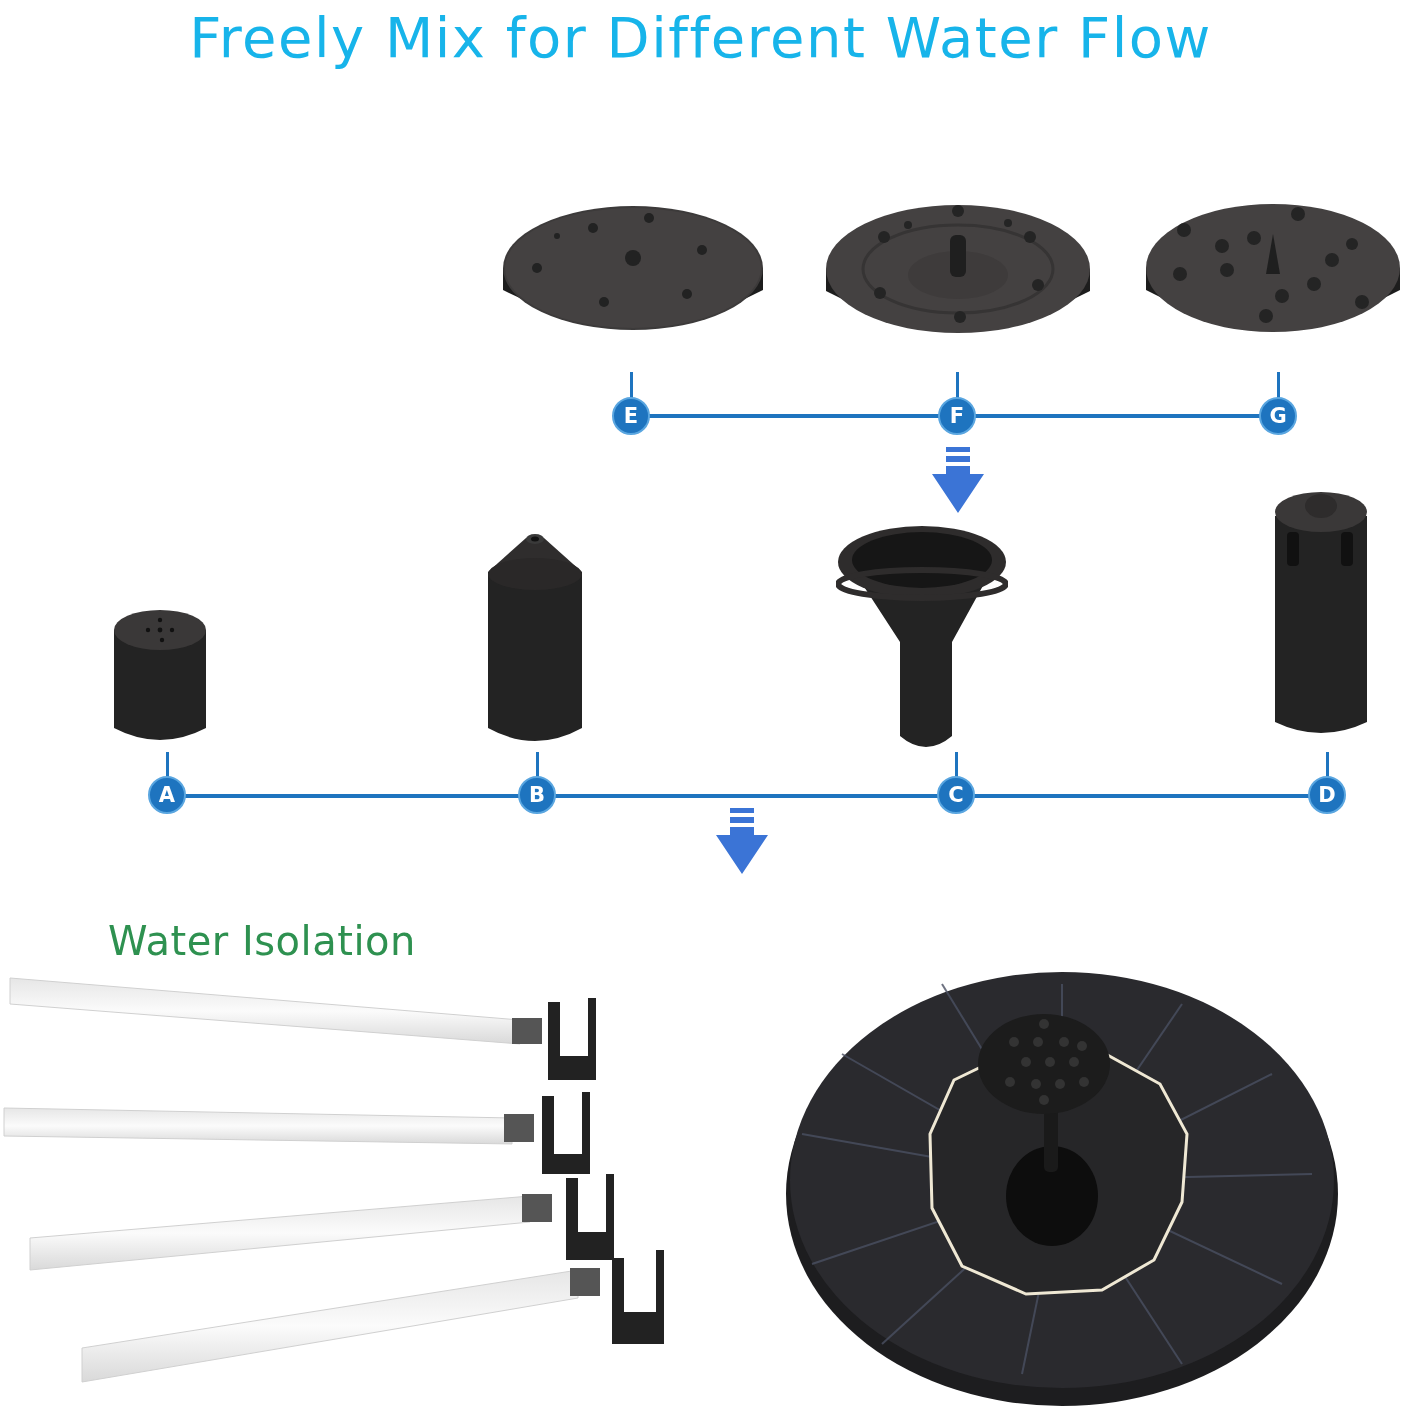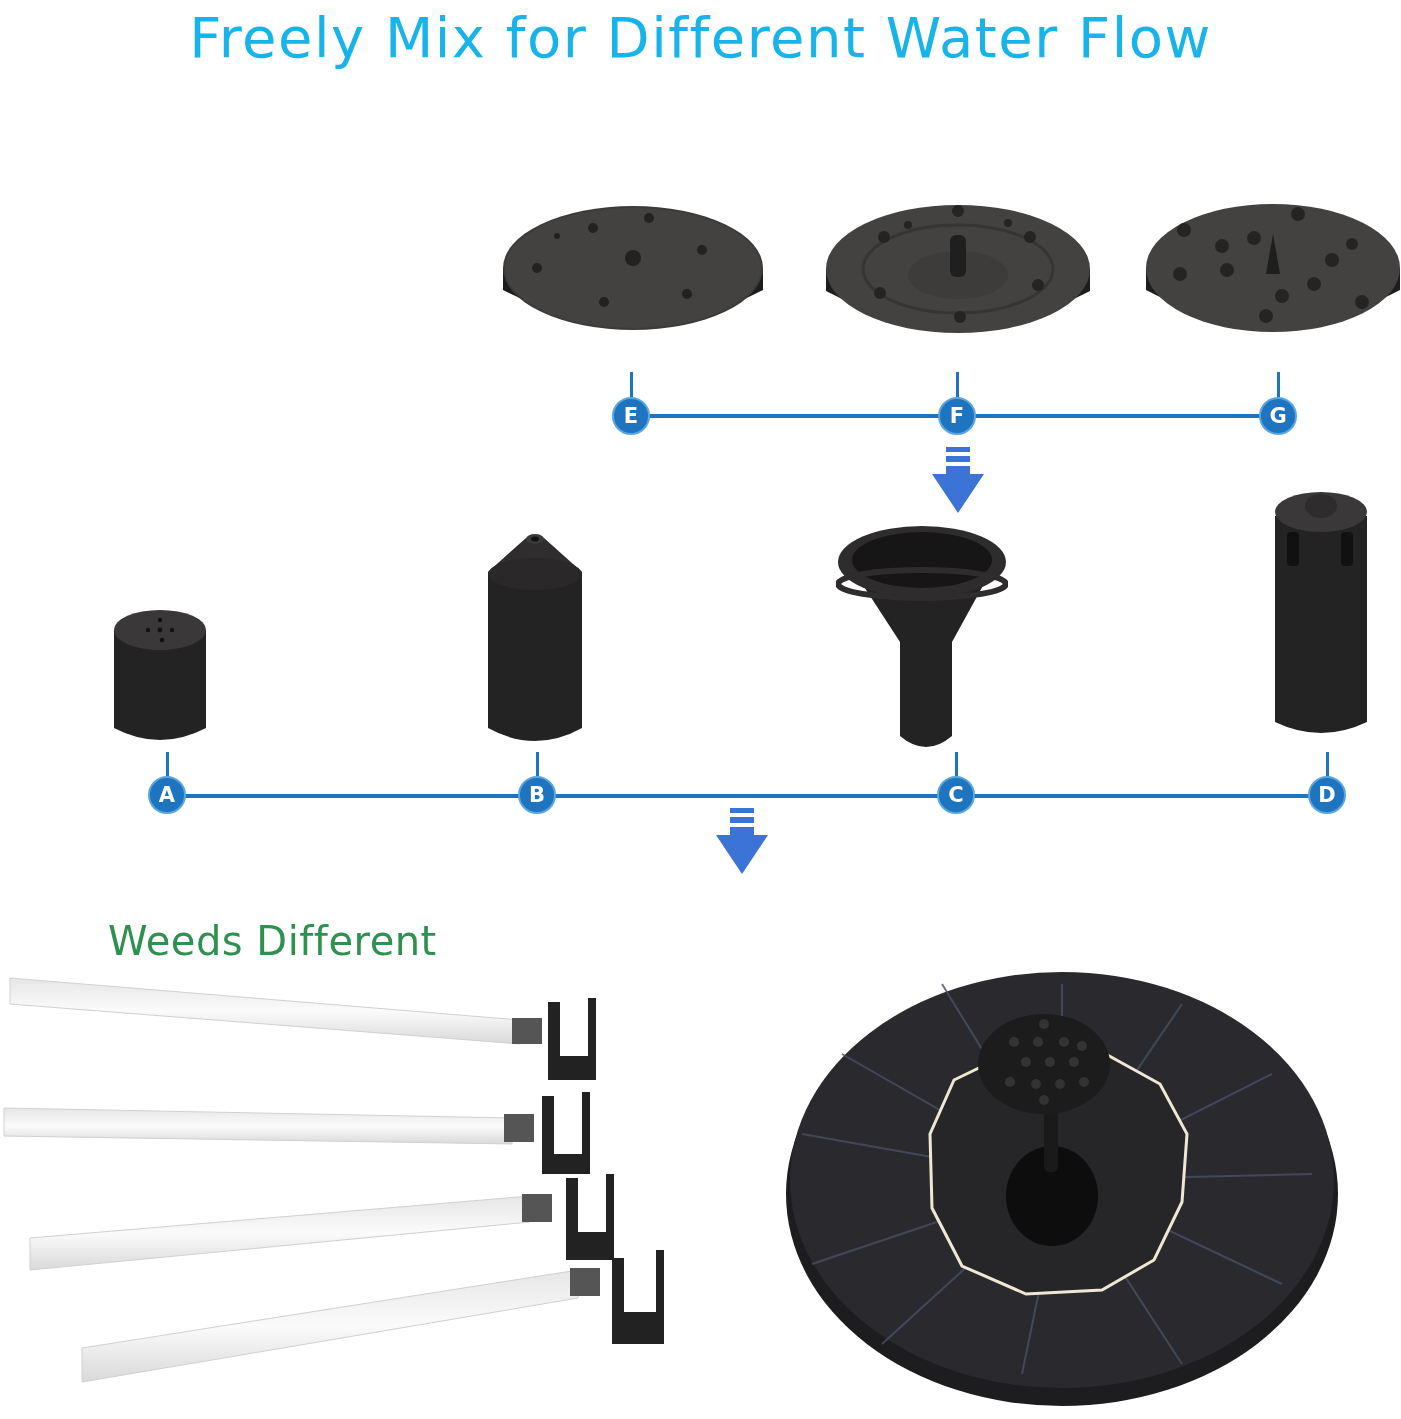--- a/index.html
+++ b/index.html
@@ -148,21 +148,21 @@
 <div class="abs badge" style="left:1308px;top:776px;">D</div>
 
 <div class="abs arrow" style="left:716px;top:808px;">
   <svg width="52" height="70" viewBox="0 0 52 70">
     <rect x="14" y="0" width="24" height="5" fill="#3b74d6"></rect>
     <rect x="14" y="9" width="24" height="6" fill="#3b74d6"></rect>
     <polygon points="14,19 38,19 38,27 52,27 26,66 0,27 14,27" fill="#3b74d6"></polygon>
   </svg>
 </div>
 
-<div class="abs weeds">Weeds Different</div>
+<div class="abs weeds">Water Isolation</div>
 
 <div class="abs" style="left:0;top:968px;">
   <svg width="700" height="440" viewBox="0 0 700 440">
     <defs>
       <linearGradient id="tube" x1="0" y1="0" x2="0" y2="1">
         <stop offset="0" stop-color="#e6e6e6"></stop>
           <stop offset="0.5" stop-color="#fbfbfb"></stop>
           <stop offset="1" stop-color="#d9d9d9"></stop>
       </linearGradient>
     </defs>

